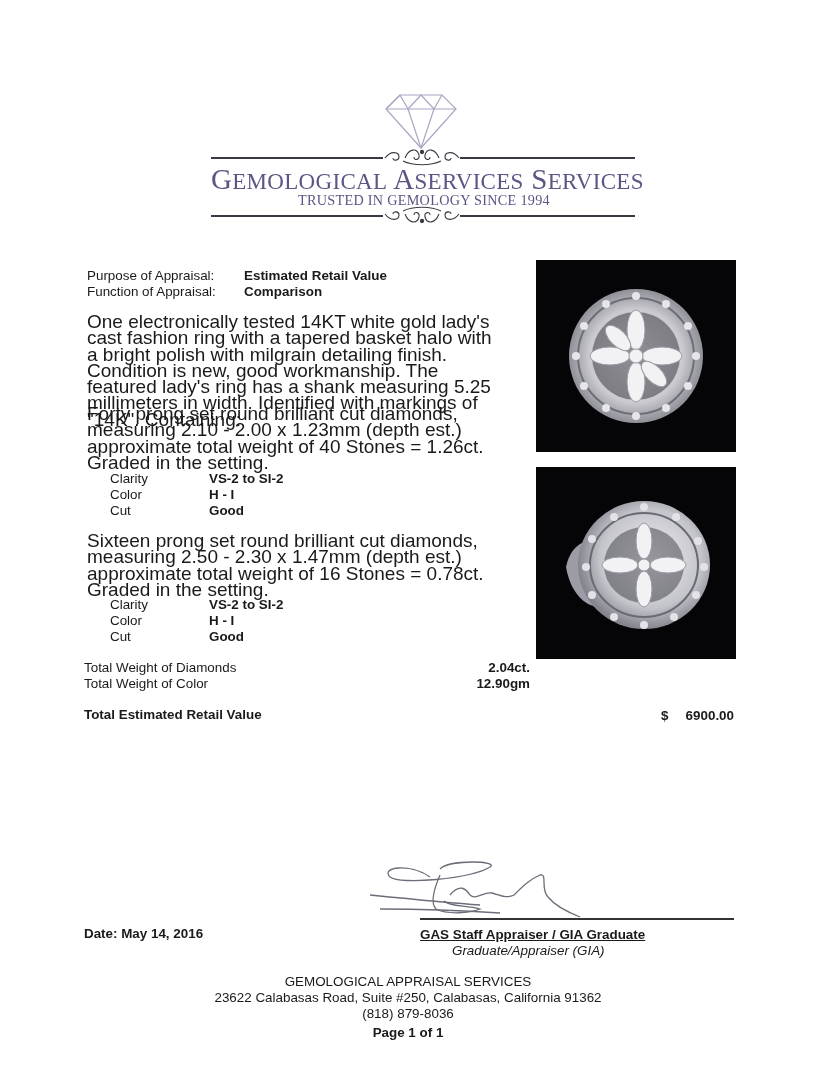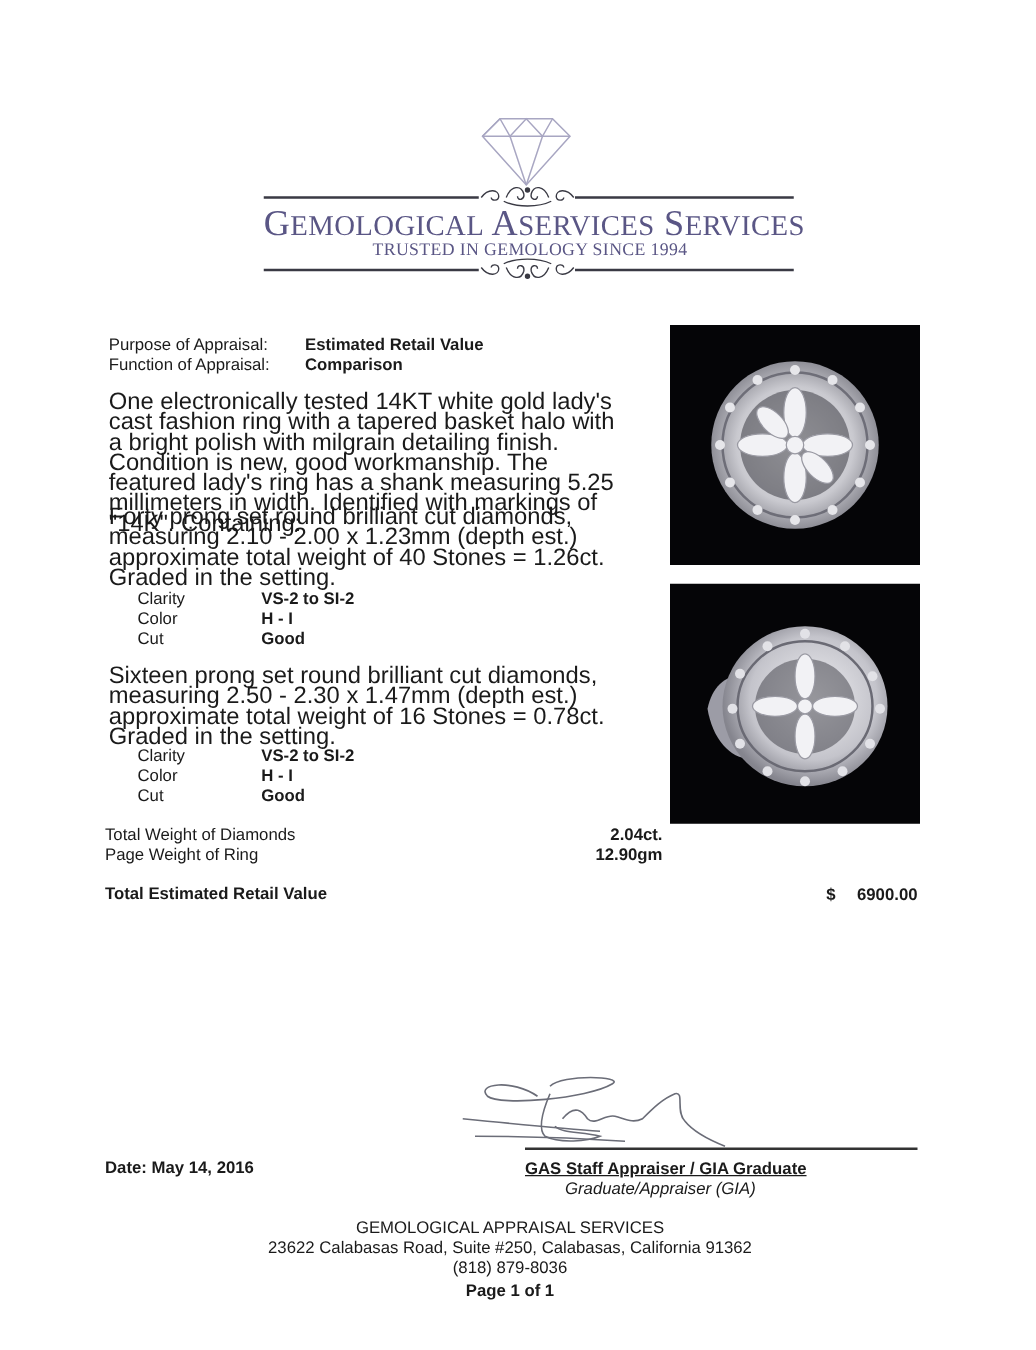--- a/index.html
+++ b/index.html
@@ -97,21 +97,21 @@
   <div class="abs txt" style="left:110px;top:597px;">Clarity</div>
   <div class="abs txt b" style="left:209px;top:597px;">VS-2 to SI-2</div>
   <div class="abs txt" style="left:110px;top:613px;">Color</div>
   <div class="abs txt b" style="left:209px;top:613px;">H - I</div>
   <div class="abs txt" style="left:110px;top:629px;">Cut</div>
   <div class="abs txt b" style="left:209px;top:629px;">Good</div>
 </div>
 
 <div class="abs txt" style="left:84px;top:660px;">Total Weight of Diamonds</div>
 <div class="abs txt b" style="left:430px;top:660px;width:100px;text-align:right;">2.04ct.</div>
-<div class="abs txt" style="left:84px;top:676px;">Page Weight of Ring</div>
+<div class="abs txt" style="left:84px;top:676px;">Total Weight of Color</div>
 <div class="abs txt b" style="left:430px;top:676px;width:100px;text-align:right;">12.90gm</div>
 
 <div class="abs txt b" style="left:84px;top:707px;">Total Estimated Retail Value</div>
 <div class="abs txt b" style="left:661px;top:708px;">$</div>
 <div class="abs txt b" style="left:674px;top:708px;width:60px;text-align:right;">6900.00</div>
 
 <div class="photo" style="left:536px;top:260px;width:200px;height:192px;">
   <svg width="200" height="192" viewBox="0 0 200 192">
     <defs>
       <radialGradient id="g1" cx="50%" cy="50%" r="50%">

